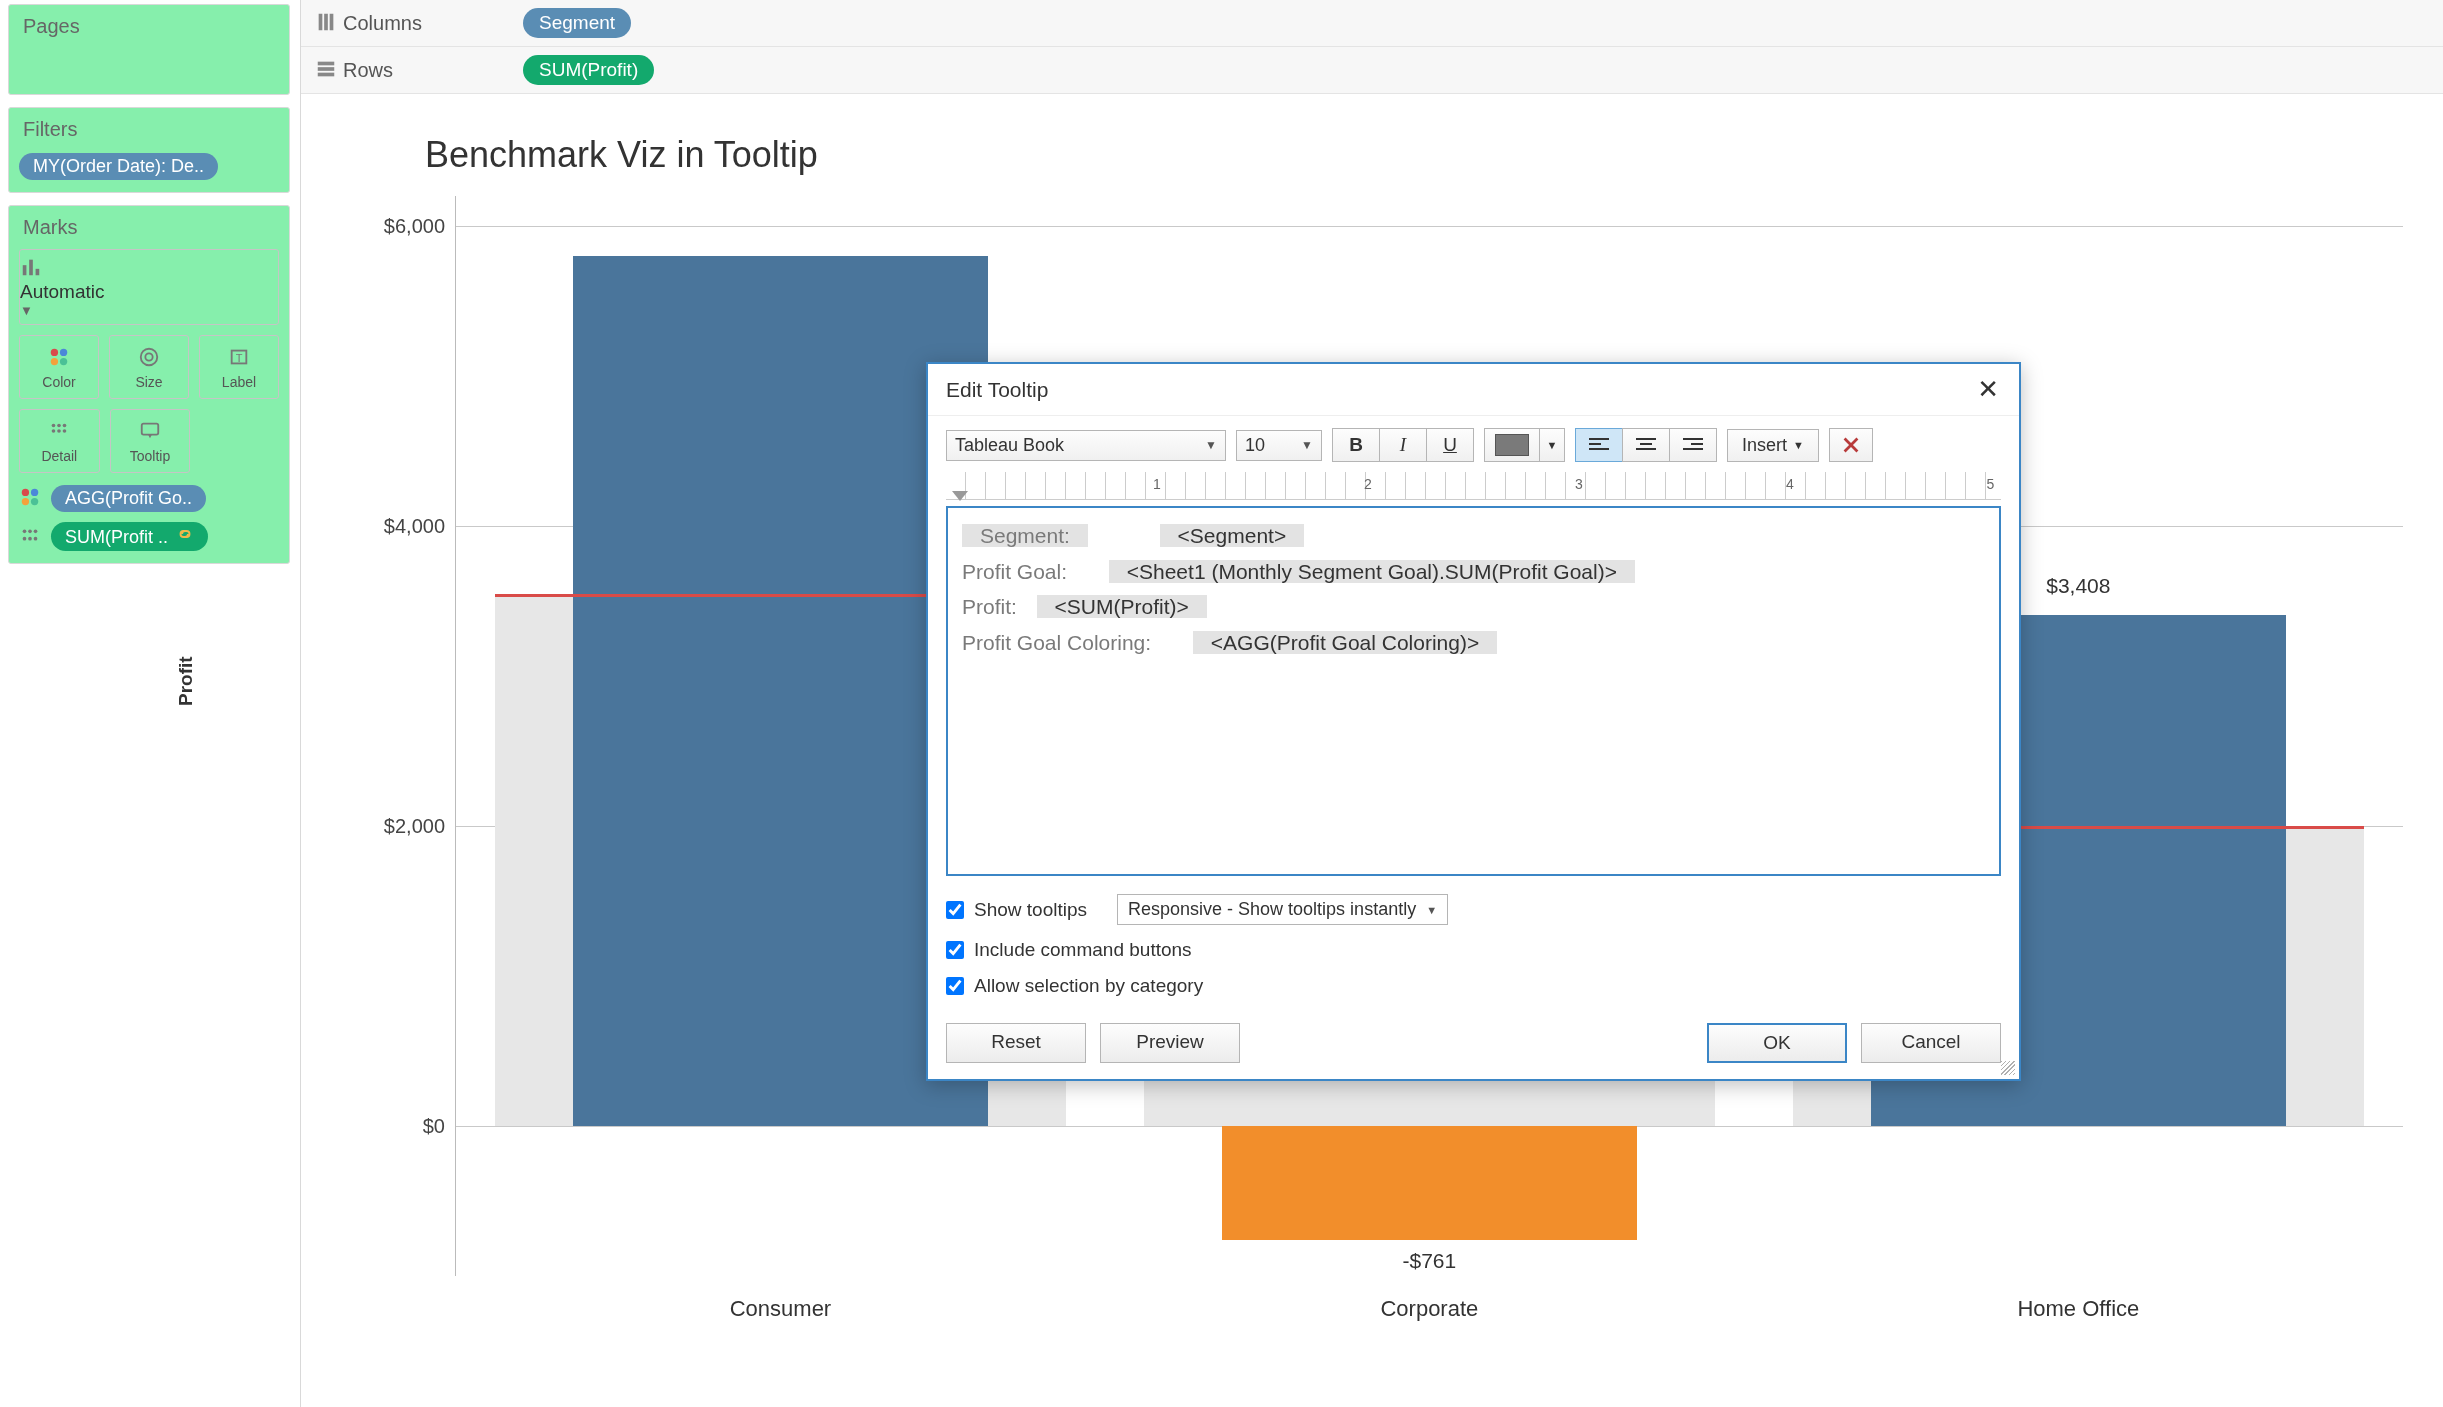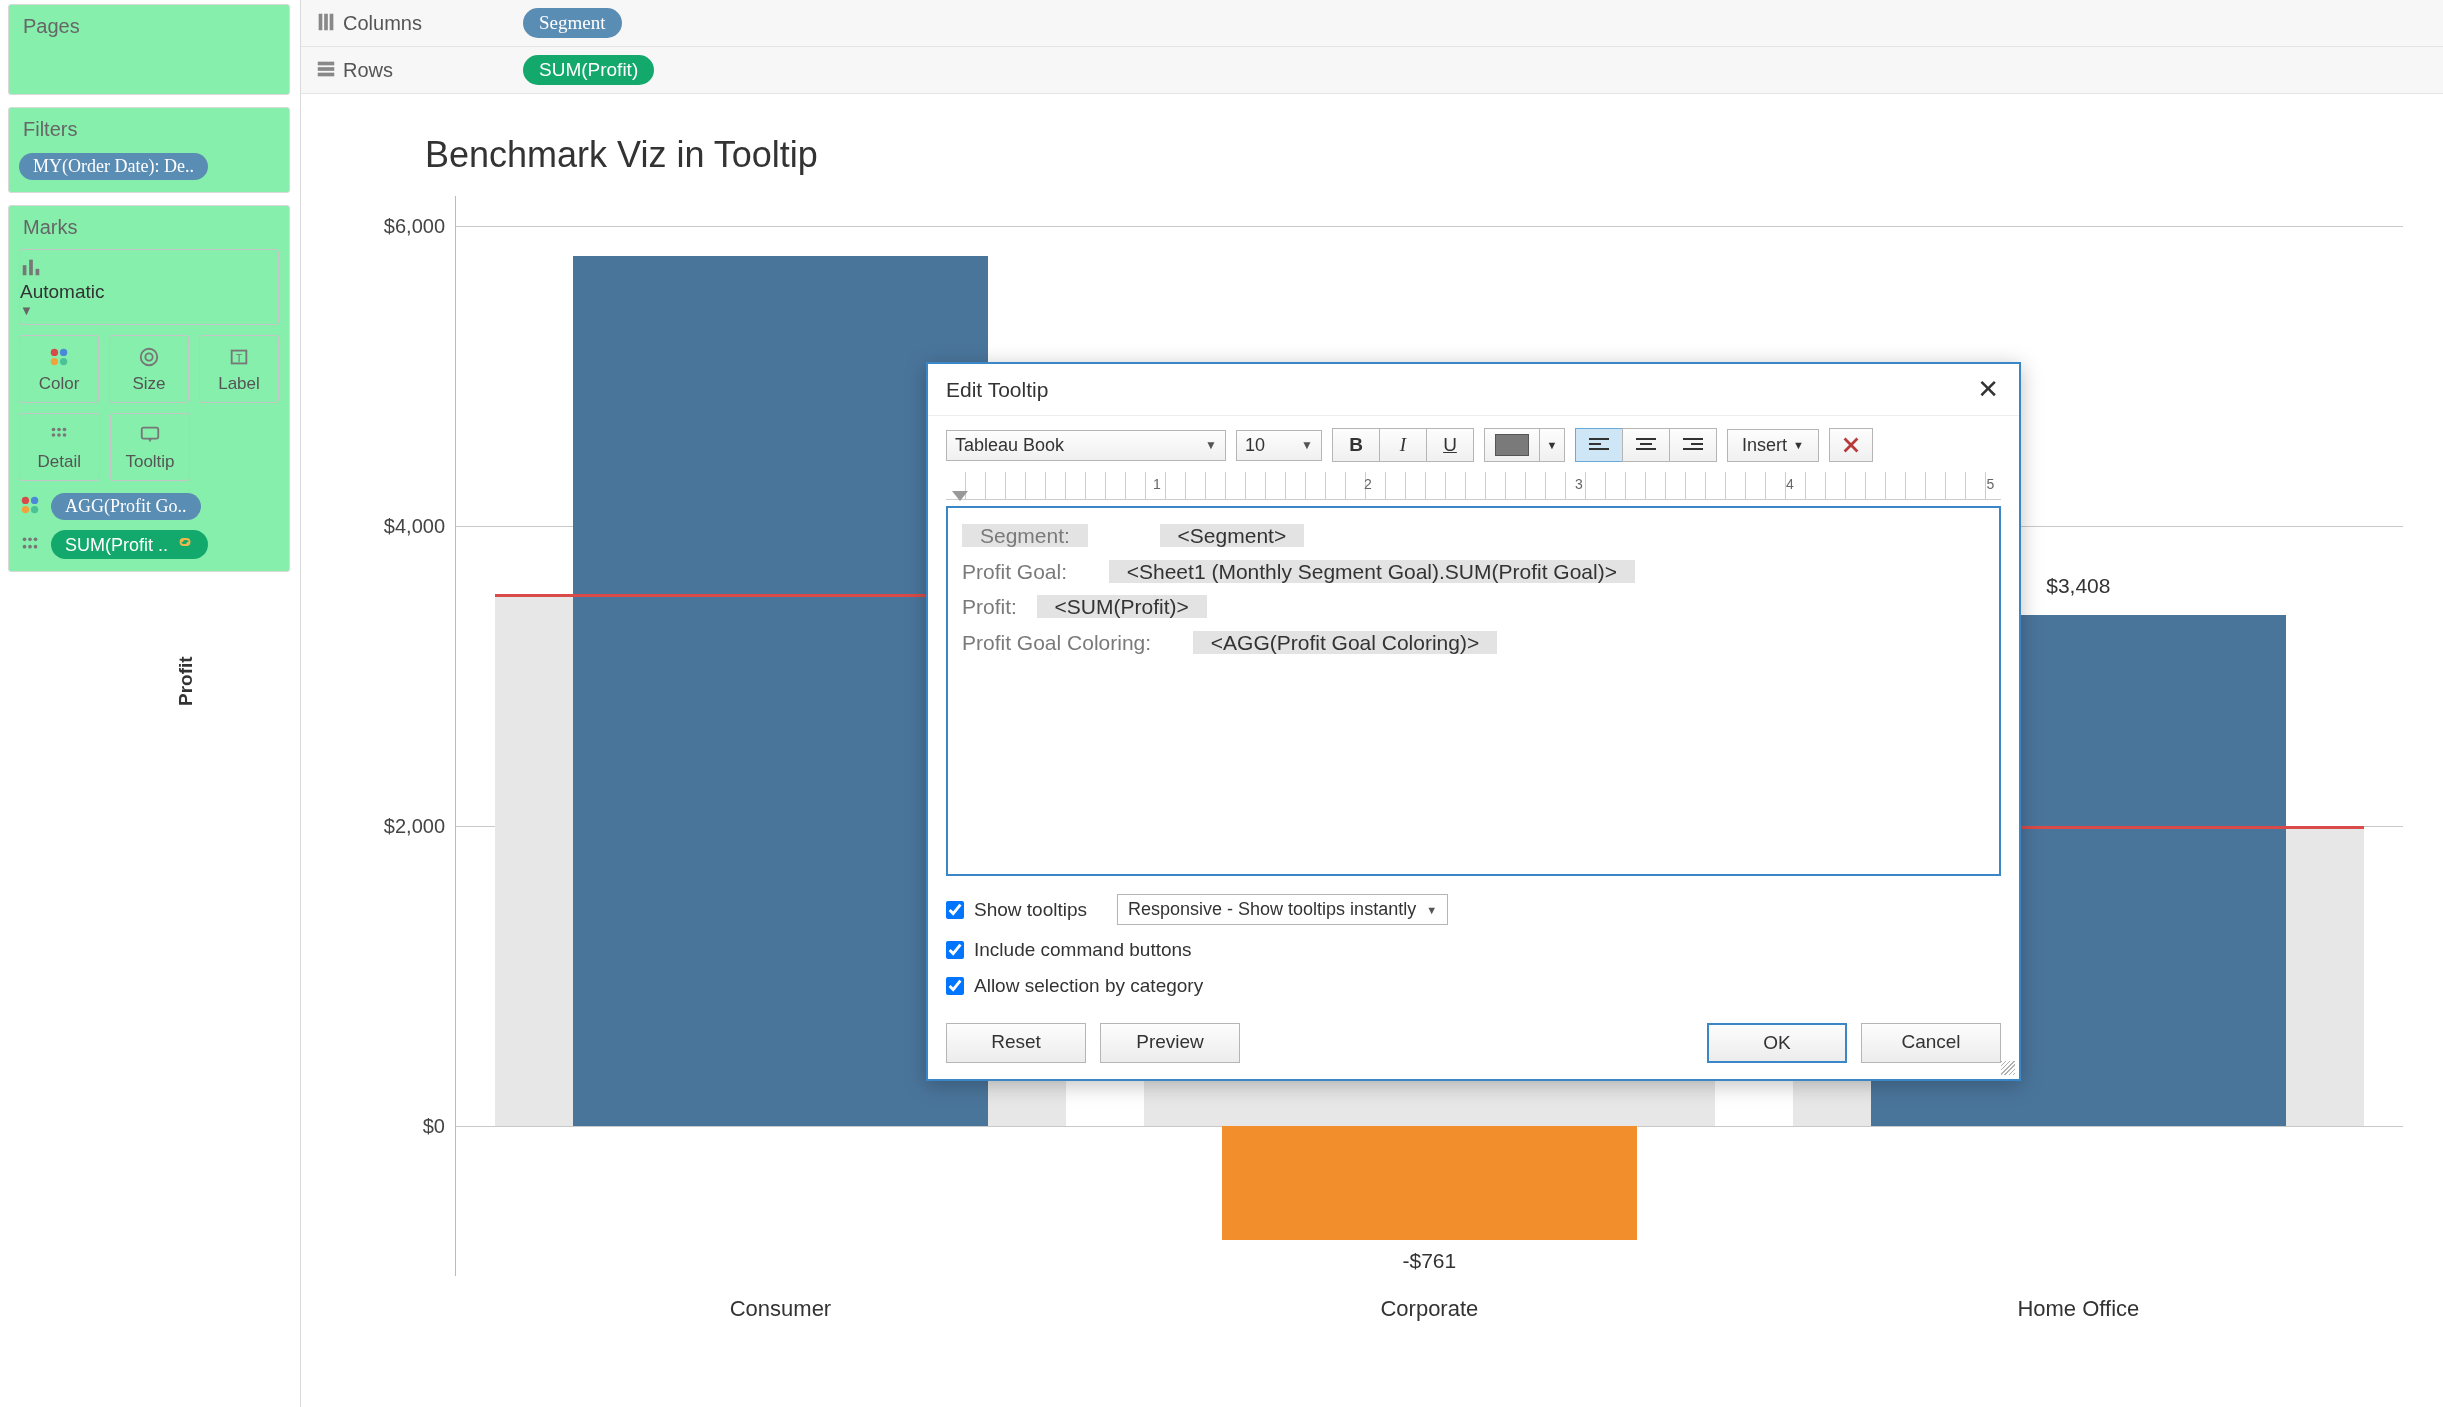--- a/index.html
+++ b/index.html
@@ -10,34 +10,34 @@
 .left-col { width: 300px; display: flex; flex-direction: column; }
 .main-col { flex: 1; display: flex; flex-direction: column; border-left: 1px solid #d9d9d9; }
 
 
 .panel { border: 1px solid #d9d9d9; border-radius: 3px; margin: 4px 10px 8px 8px; background: #86efac; }
 .panel-header { font-size: 20px; color: #666; padding: 10px 14px 6px 14px; }
 .panel-body { padding: 4px 10px 10px 10px; }
 
 
 .pill { display: inline-flex; align-items: center; border-radius: 20px; padding: 4px 16px; font-size: 19px; color: #fff; margin: 2px 0; }
-.pill-blue { background: #5a8db4; font-family: Liberation Serif, serif; }
+.pill-blue { background: #5a8db4; }
 .pill-green { background: #13a96d; }
 .pill-small { font-size: 18px; padding: 3px 14px; }
 
 
 .marks-type-select { display: flex; align-items: flex-start; border: 1px solid #c5c5c5; border-radius: 3px; padding: 6px 0; margin-bottom: 10px; flex-direction: column; }
 .marks-type-select .icon { width: 22px; margin-right: 8px; color: #666; }
 .marks-type-select .label { flex: 1; font-size: 19px; color: #333; }
 .marks-type-select .caret { color: #666; }
 
 .marks-buttons { display: flex; gap: 10px; margin-bottom: 10px; }
 .marks-btn { flex: 1; border: 1px solid #c5c5c5; border-radius: 3px; display: flex; flex-direction: column; align-items: center; padding: 8px 0; cursor: pointer; }
 .marks-btn .ic { height: 26px; display: flex; align-items: center; justify-content: center; color: #555; }
-.marks-btn .lbl { font-size: 17px; color: #555; margin-top: 4px; }
+.marks-btn .lbl { font-size: 14px; color: #555; margin-top: 4px; }
 
 .marks-pills-row { display: flex; align-items: center; gap: 6px; margin-top: 6px; }
 .marks-pills-row .ind { width: 26px; color: #666; }
 
 
 .shelf-row { display: flex; align-items: center; border-bottom: 1px solid #e4e4e4; padding: 6px 14px; background: #f7f7f7; }
 .shelf-row .shelf-icon { width: 28px; color: #666; }
 .shelf-row .shelf-label { width: 180px; font-size: 20px; color: #555; }
 
 

